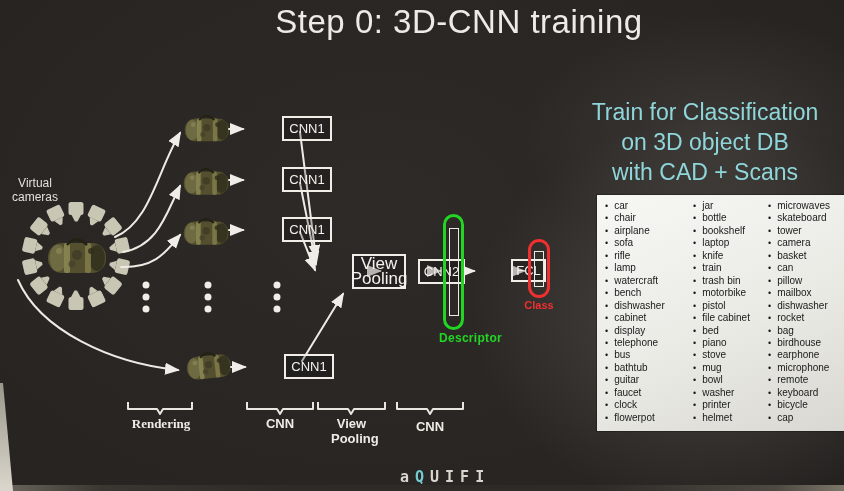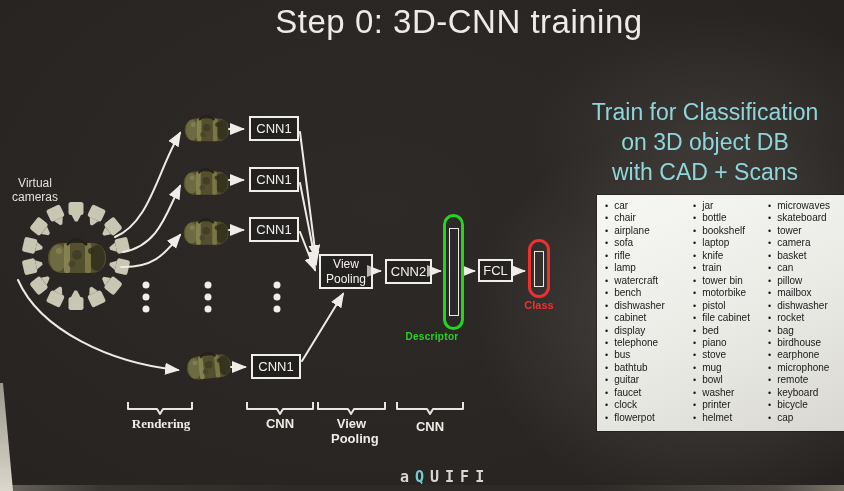--- a/index.html
+++ b/index.html
@@ -14,39 +14,39 @@
   .slide-title{position:absolute;top:3px;left:62px;width:794px;text-align:center;
     font-size:33px;font-weight:400;color:#edebe7;letter-spacing:0.5px;}
 
   .vcams{position:absolute;left:4px;top:177px;width:62px;text-align:center;
     font-size:12px;line-height:13.5px;color:#e3e0da;}
 
   svg.canvas{position:absolute;left:0;top:0;}
 
   .box{position:absolute;border:2px solid #f1eee8;color:#f4f2ec;display:flex;
     align-items:center;justify-content:center;font-size:13px;
-    background:rgba(12,11,10,0.25);box-sizing:border-box;}
+    background:rgba(12,11,10,0.25);box-sizing:border-box;margin-left:33px;}
   .b-cnn1-1{left:249px;top:116px;width:50px;height:25px;}
   .b-cnn1-2{left:249px;top:167px;width:50px;height:25px;}
   .b-cnn1-3{left:249px;top:217px;width:50px;height:25px;}
   .b-cnn1-4{left:251px;top:354px;width:50px;height:25px;}
-  .b-vp{left:319px;top:254px;width:54px;height:35px;font-size:12px;line-height:14.5px;
+  .b-vp{left:319px;top:254px;width:54px;height:35px;font-size:17px;line-height:14.5px;
     text-align:center;flex-direction:column;}
   .b-cnn2{left:385px;top:259px;width:47px;height:25px;}
   .b-fcl{left:478px;top:259px;width:35px;height:23px;}
 
   .dbar{position:absolute;border-radius:12px;box-sizing:border-box;display:flex;
     align-items:center;justify-content:center;}
   .dbar .inner{border:1.5px solid #ece9e3;}
   .bar-desc{left:443px;top:214px;width:21px;height:116px;border:3px solid #23d523;}
   .bar-desc .inner{width:8px;height:86px;}
   .bar-class{left:528px;top:239px;width:22px;height:59px;border:3px solid #f03030;border-radius:11px;}
   .bar-class .inner{width:8px;height:34px;}
-  .lab-desc{position:absolute;left:384px;top:331px;width:96px;text-align:center;
-    font-size:10px;font-weight:bold;color:#23d523;letter-spacing:0.3px;}
+  .lab-desc{position:absolute;left:406px;top:331px;width:96px;text-align:right;
+    font-size:12px;font-weight:bold;color:#23d523;letter-spacing:0.3px;}
   .lab-class{position:absolute;left:512px;top:299px;width:54px;text-align:center;
     font-size:11px;font-weight:bold;color:#f03030;}
 
   .brace-label{position:absolute;text-align:center;color:#efece6;font-weight:bold;font-size:13px;}
   .bl1{left:118px;top:416px;width:86px;font-family:Liberation Serif, serif;}
   .bl2{left:247px;top:416px;width:66px;}
   .bl3{left:331px;top:416px;width:41px;line-height:15px;}
   .bl4{left:397px;top:419px;width:66px;}
 
   .annotation{position:absolute;left:566px;top:97px;width:278px;text-align:center;
@@ -261,21 +261,21 @@
         <li>clock</li>
         <li>flowerpot</li>
       </ul>
     <ul class="c2">
         <li>jar</li>
         <li>bottle</li>
         <li>bookshelf</li>
         <li>laptop</li>
         <li>knife</li>
         <li>train</li>
-        <li>tower bin</li>
+        <li>trash bin</li>
         <li>motorbike</li>
         <li>pistol</li>
         <li>file cabinet</li>
         <li>bed</li>
         <li>piano</li>
         <li>stove</li>
         <li>mug</li>
         <li>bowl</li>
         <li>washer</li>
         <li>printer</li>

